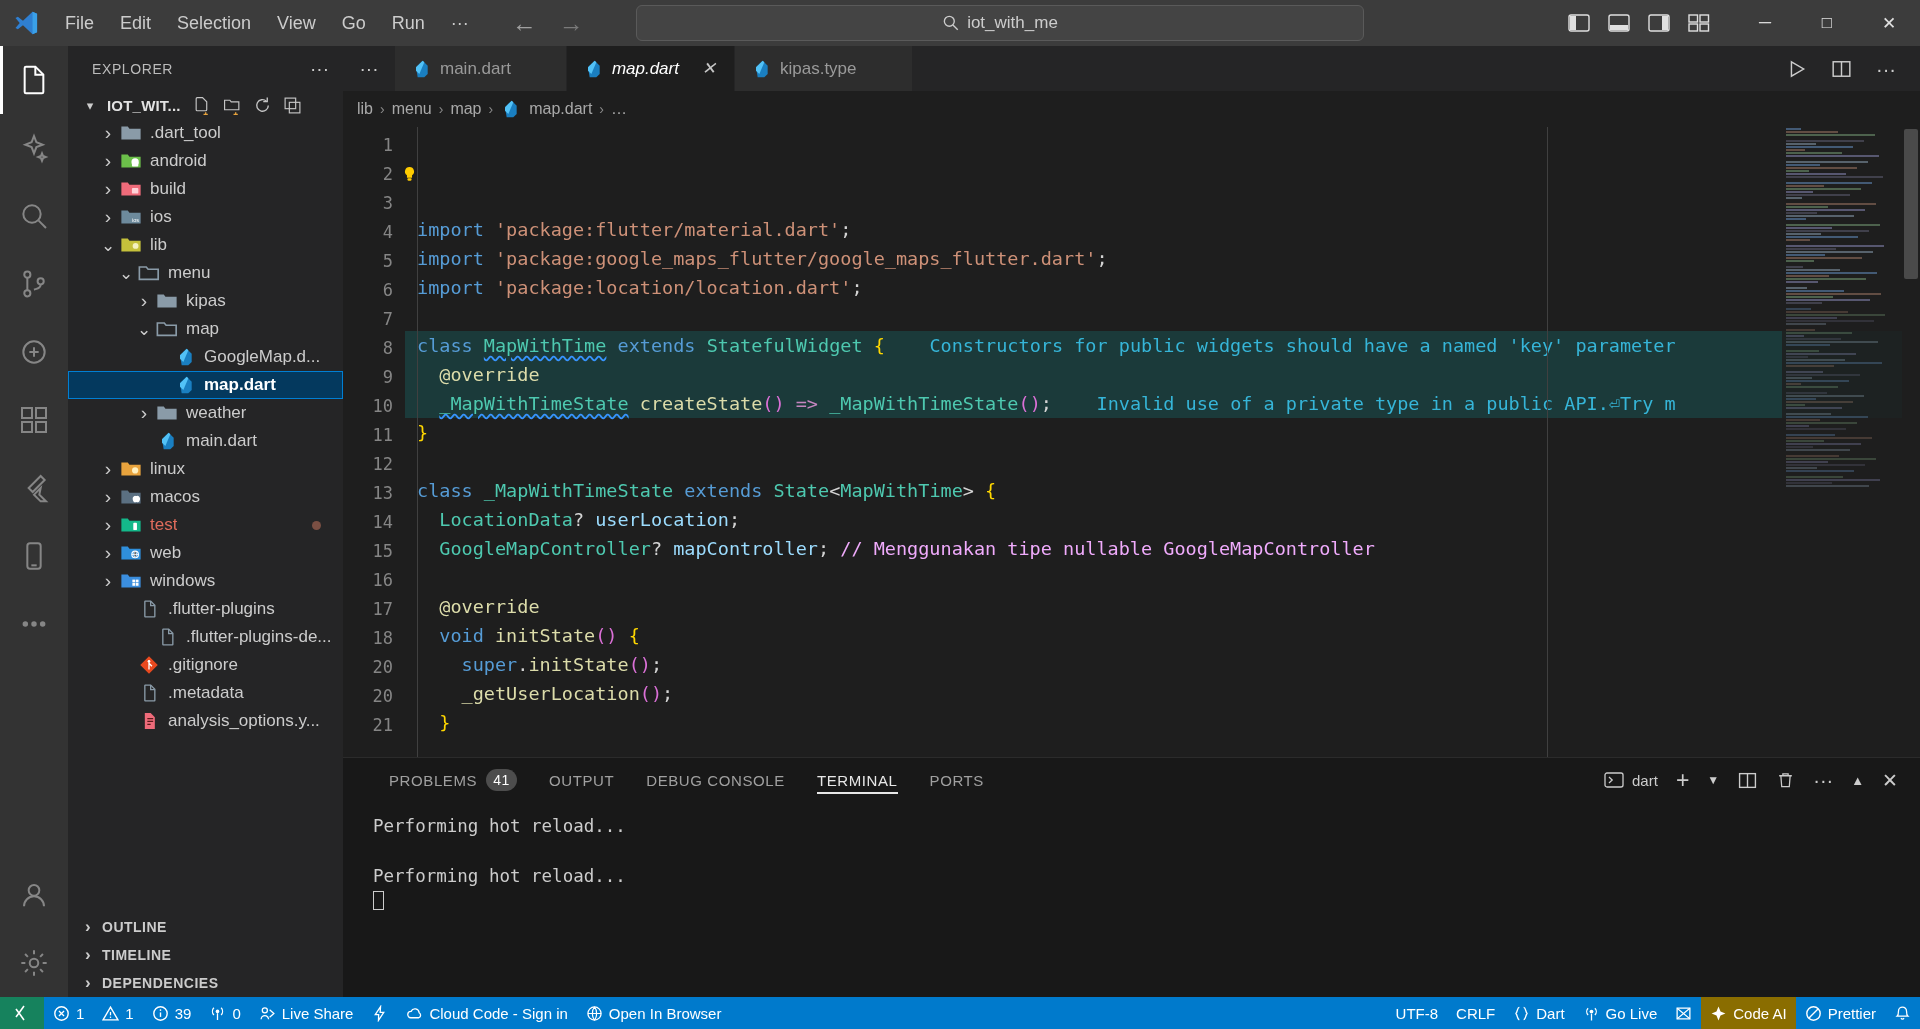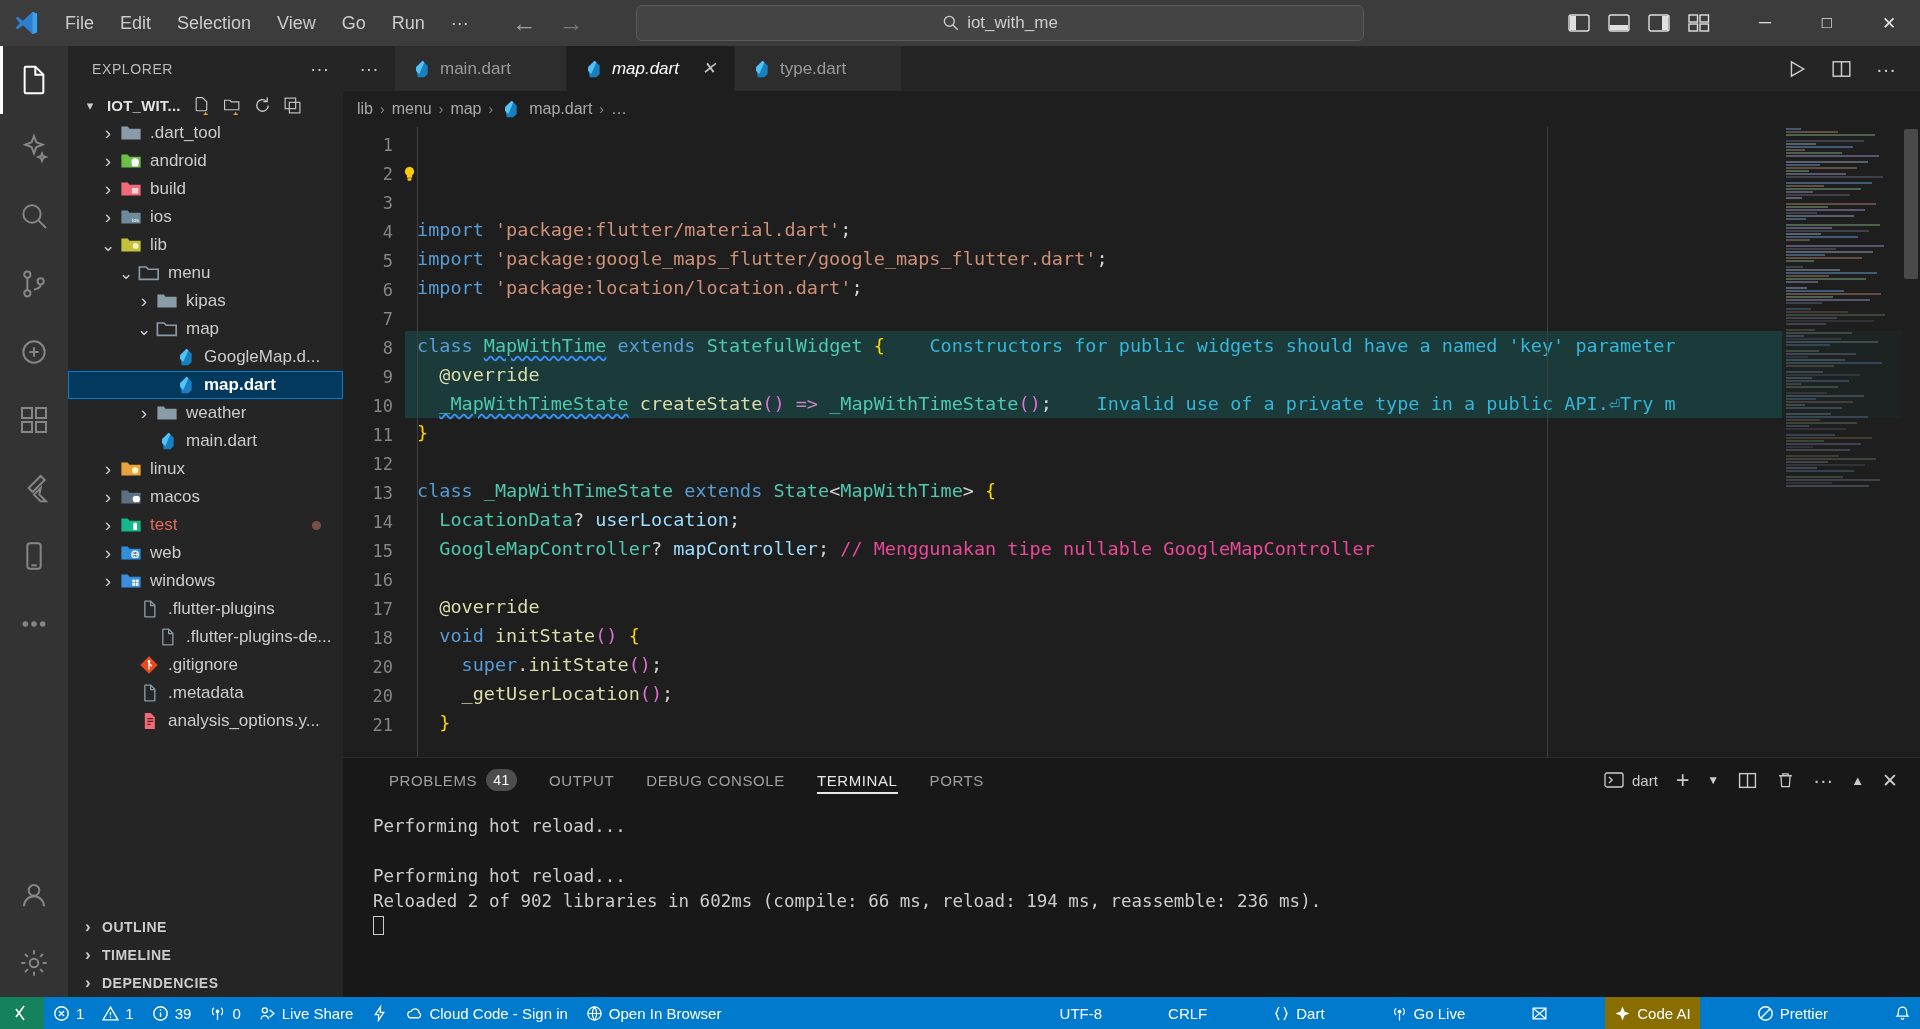--- a/index.html
+++ b/index.html
@@ -84,21 +84,21 @@
   .cline.hl { background:#1b3a3a; }
   .err { color:#36b5d8; }
   .sq { text-decoration:underline; text-decoration-style:wavy; text-decoration-color:#3794ff;
        text-underline-offset:3px; }
   .kw  { color:#569cd6; }
   .kw2 { color:#c586c0; }
   .typ { color:#4ec9b0; }
   .str { color:#ce9178; }
   .fn  { color:#dcdcaa; }
   .var { color:#9cdcfe; }
-  .cmt { color:#ec4899; }
+  .cmt { color:#f0abfc; }
   .pun { color:#d4d4d4; }
   .yel { color:#ffd700; }
   .pnk { color:#da70d6; }
   .indent-guide { position:absolute; top:0; bottom:0; width:1px; background:#404040; }
   .minimap { position:absolute; right:18px; top:0; width:120px; bottom:0; background:#1e1e1e;
      opacity:.85; overflow:hidden; }
   .mm-row { height:2px; margin:1px 0 0 4px; }
   .vscroll { position:absolute; right:0; top:0; width:18px; bottom:0; background:#1e1e1e; }
   .vscroll-thumb { position:absolute; right:2px; top:2px; width:14px; height:150px; background:#4a4a4a; border-radius:2px;}
 
@@ -579,21 +579,21 @@
               <span class="tname">map.dart</span>
               <span class="tclose">✕</span>
             </div>
             <div class="tab">
               <span>
                 <svg width="20" height="20" viewBox="0 0 24 24">
                   <path d="M6 10 14 2l6 6v10l-4 4H8z" fill="#1a7fc1"></path>
                   <path d="M6 10 14 2l2 2-6 14-4-4z" fill="#52c2f7"></path>
                 </svg>
               </span>
-              <span class="tname">type.dart</span>
+              <span class="tname">kipas.type</span>
               <span class="tclose"></span>
             </div>
           </div>
         <div class="tabbar-right">
           <span>
             <svg width="20" height="20" viewBox="0 0 18 18">
                 <path d="M4 2.5 15 9 4 15.5z" fill="none" stroke="#cccccc" stroke-width="1.3"></path>
               </svg>
           </span>
           <span>
@@ -827,21 +827,20 @@
             </span>
             <span style="font-size:20px;line-height:10px;">···</span>
             <span style="font-size:13px;">▲</span>
             <span style="font-size:19px;">✕</span>
           </div>
         </div>
         <div class="term-body" id="termbody">
             <div>Performing hot reload...</div>
             <div>&nbsp;</div>
             <div>Performing hot reload...</div>
-            <div>Reloaded 2 of 902 libraries in 602ms (compile: 66 ms, reload: 194 ms, reassemble: 236 ms).</div>
             <div><span class="cursor-block"></span></div>
           </div>
       </div>
 
     </div>
   </div>
 
   <div class="statusbar">
     <div class="sb-remote">
       <span>
@@ -917,21 +916,21 @@
         <div class="si">
           <span>
             <svg width="17" height="17" viewBox="0 0 16 16">
               <circle cx="8" cy="8" r="6.2" fill="none" stroke="#fff" stroke-width="1.2"></circle>
               <path d="M1.8 8h12.4M8 1.8c2.6 3 2.6 9.4 0 12.4M8 1.8c-2.6 3-2.6 9.4 0 12.4" fill="none" stroke="#fff" stroke-width="1.1"></path>
             </svg>
           </span>
           <span>Open In Browser</span>
         </div>
       </div>
-    <div id="sb-right" style="display:flex;align-items:flex-start;margin-left:auto;gap:48px;">
+    <div id="sb-right" style="display:flex;align-items:flex-start;margin-left:auto;">
         <div class="si gap-left">
           <span>UTF-8</span>
         </div>
         <div class="si">
           <span>CRLF</span>
         </div>
         <div class="si">
           <span>
             <svg width="17" height="17" viewBox="0 0 16 16">
               <path d="M6 2.2C4 2.2 4.4 6 2.8 8c1.6 2 1.2 5.8 3.2 5.8M10 2.2c2 0 1.6 3.8 3.2 5.8-1.6 2-1.2 5.8-3.2 5.8" fill="none" stroke="#fff" stroke-width="1.2"></path>

